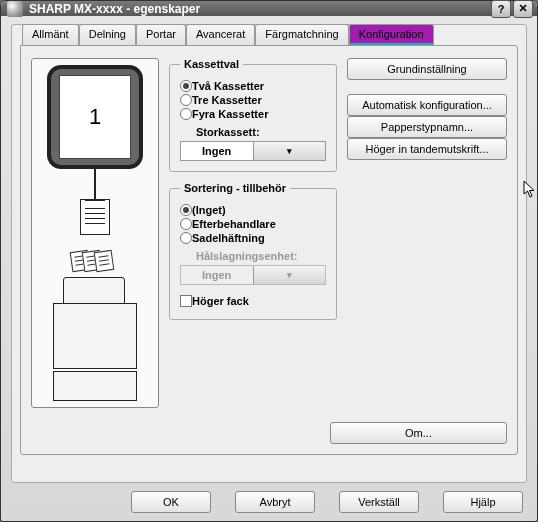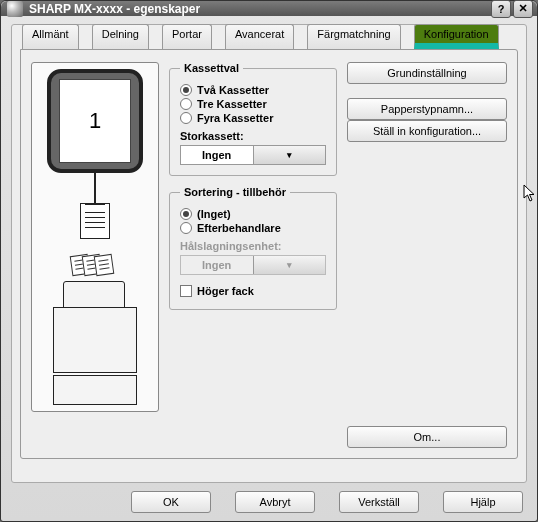--- a/index.html
+++ b/index.html
@@ -56,40 +56,40 @@
   .tabs-wrap {
     border: 1px solid #aaa;
     border-radius: 3px;
     padding: 0 8px 10px 8px;
     background: #eee;
     flex: 1;
     position: relative;
   }
   .tabs {
     display: flex;
-    gap: 13px;
+    gap: 0;
     margin-top: -1px;
     position: relative;
     top: -1px;
     padding-left:2px;
   }
   .tab {
     padding: 3px 9px;
     border: 1px solid #999;
     border-bottom: none;
     background: linear-gradient(#f6f6f6,#e2e2e2);
     border-radius: 3px 3px 0 0;
     font-size: 11px;
     position: relative;
     top: 1px;
     cursor: default;
   }
   .tab.active {
-    background: #4d7c0f;
-    border-bottom: 6px solid #14b8a6;
+    background: #a21caf;
+    border-bottom: 2px solid #14b8a6;
     z-index: 2;
   }
   .tabpanel {
     border: 1px solid #999;
     border-radius: 0 3px 3px 3px;
     padding: 12px 10px 10px 10px;
     background: #eee;
     height: 410px;
     position: relative;
   }
@@ -164,27 +164,27 @@
     flex-direction: column;
   }
   fieldset {
     border: 1px solid #aaa;
     border-radius: 3px;
     padding: 8px 10px 10px 10px;
     margin: 0;
   }
   legend { padding: 0 4px; font-size: 11px; }
   .radio-row, .check-row {
-    display: flex; align-items: center; gap: 5px;
+    display: flex; align-items: center; 
     margin: 2px 0;
   }
   .radio { width:12px;height:12px;border:1px solid #777;border-radius:50%;background:#fff;display:inline-flex;align-items:center;justify-content:center;}
   .radio.sel::after{content:"";width:6px;height:6px;border-radius:50%;background:#444;}
   .check { width:12px;height:12px;border:1px solid #777;background:#fff;}
-  .field-label { display:block;margin:6px 0 3px 0;}
+  .field-label { display:block;margin:6px 0 3px 16px;}
   .field-label.disabled { color:#999; }
   .combo {
     display:flex;align-items:center;
     border:1px solid #999;background:#fff;height:20px;
   }
   .combo.disabled { background:#eee; color:#999; border-color:#bbb;}
   .combo span { flex:1; padding:0 21px; font-size:11px;}
   .combo .arrow {
     width:17px;height:100%;border-left:1px solid #999;
     background:linear-gradient(#f4f4f4,#d6d6d6);
@@ -194,21 +194,21 @@
     height:22px;
     border:1px solid #888;border-radius:3px;
     background:linear-gradient(#fdfdfd,#e3e3e3);
     display:flex;align-items:center;justify-content:center;
     font-size:11px;padding:0 8px;
     cursor:pointer;
   }
   .right-col .btn { width:100%; }
   .right-col .btn.top { align-self:flex-end; }
   .bottom-btn-row {
-    position:absolute; right:10px; bottom:10px; width:160px;text-align:right;
+    position:absolute; right:10px; bottom:10px; width:177px;text-align:right;
   }
   .dialog-buttons {
     display:flex; justify-content:flex-end; gap:24px;
     padding:8px 4px 0 0;
   }
   .dialog-buttons .btn { width:80px; }
   .cursor {
     position:absolute; width:14px;height:18px; pointer-events:none;
     left:502px; top:134px;
   }
@@ -284,38 +284,43 @@
             <fieldset>
               <legend>Sortering - tillbehör</legend>
               <div class="radio-row">
                 <span class="radio sel"></span>
                 <span>(Inget)</span>
               </div>
               <div class="radio-row">
                 <span class="radio"></span>
                 <span>Efterbehandlare</span>
               </div>
+              <div class="radio-row">
+                <span class="radio"></span>
+                <span>Sadelhäftning</span>
+              </div>
               <span class="field-label disabled">Hålslagningsenhet:</span>
               <div class="combo disabled">
                 <span>Ingen</span>
                 <span class="arrow">▾</span>
               </div>
               <div class="check-row" style="margin-top:10px;">
                 <span class="check"></span>
                 <span>Höger fack</span>
               </div>
             </fieldset>
 
           </div>
 
           <div class="right-col">
             <div class="btn top">Grundinställning</div>
             <div style="height:14px"></div>
+            <div class="btn">Automatisk konfiguration...</div>
             <div class="btn">Papperstypnamn...</div>
-            <div class="btn">Ställ in konfiguration...</div>
+            <div class="btn">Höger in tandemutskrift...</div>
           </div>
 
         </div>
 
         <div class="bottom-btn-row">
           <div class="btn">Om...</div>
         </div>
 
         <svg class="cursor" viewBox="0 0 14 18">
           <path d="M1 1 L1 14 L4.5 11 L7 17 L9 16 L6.5 10.5 L11 10.5 Z" fill="#fff" stroke="#000" stroke-width="1"></path>

